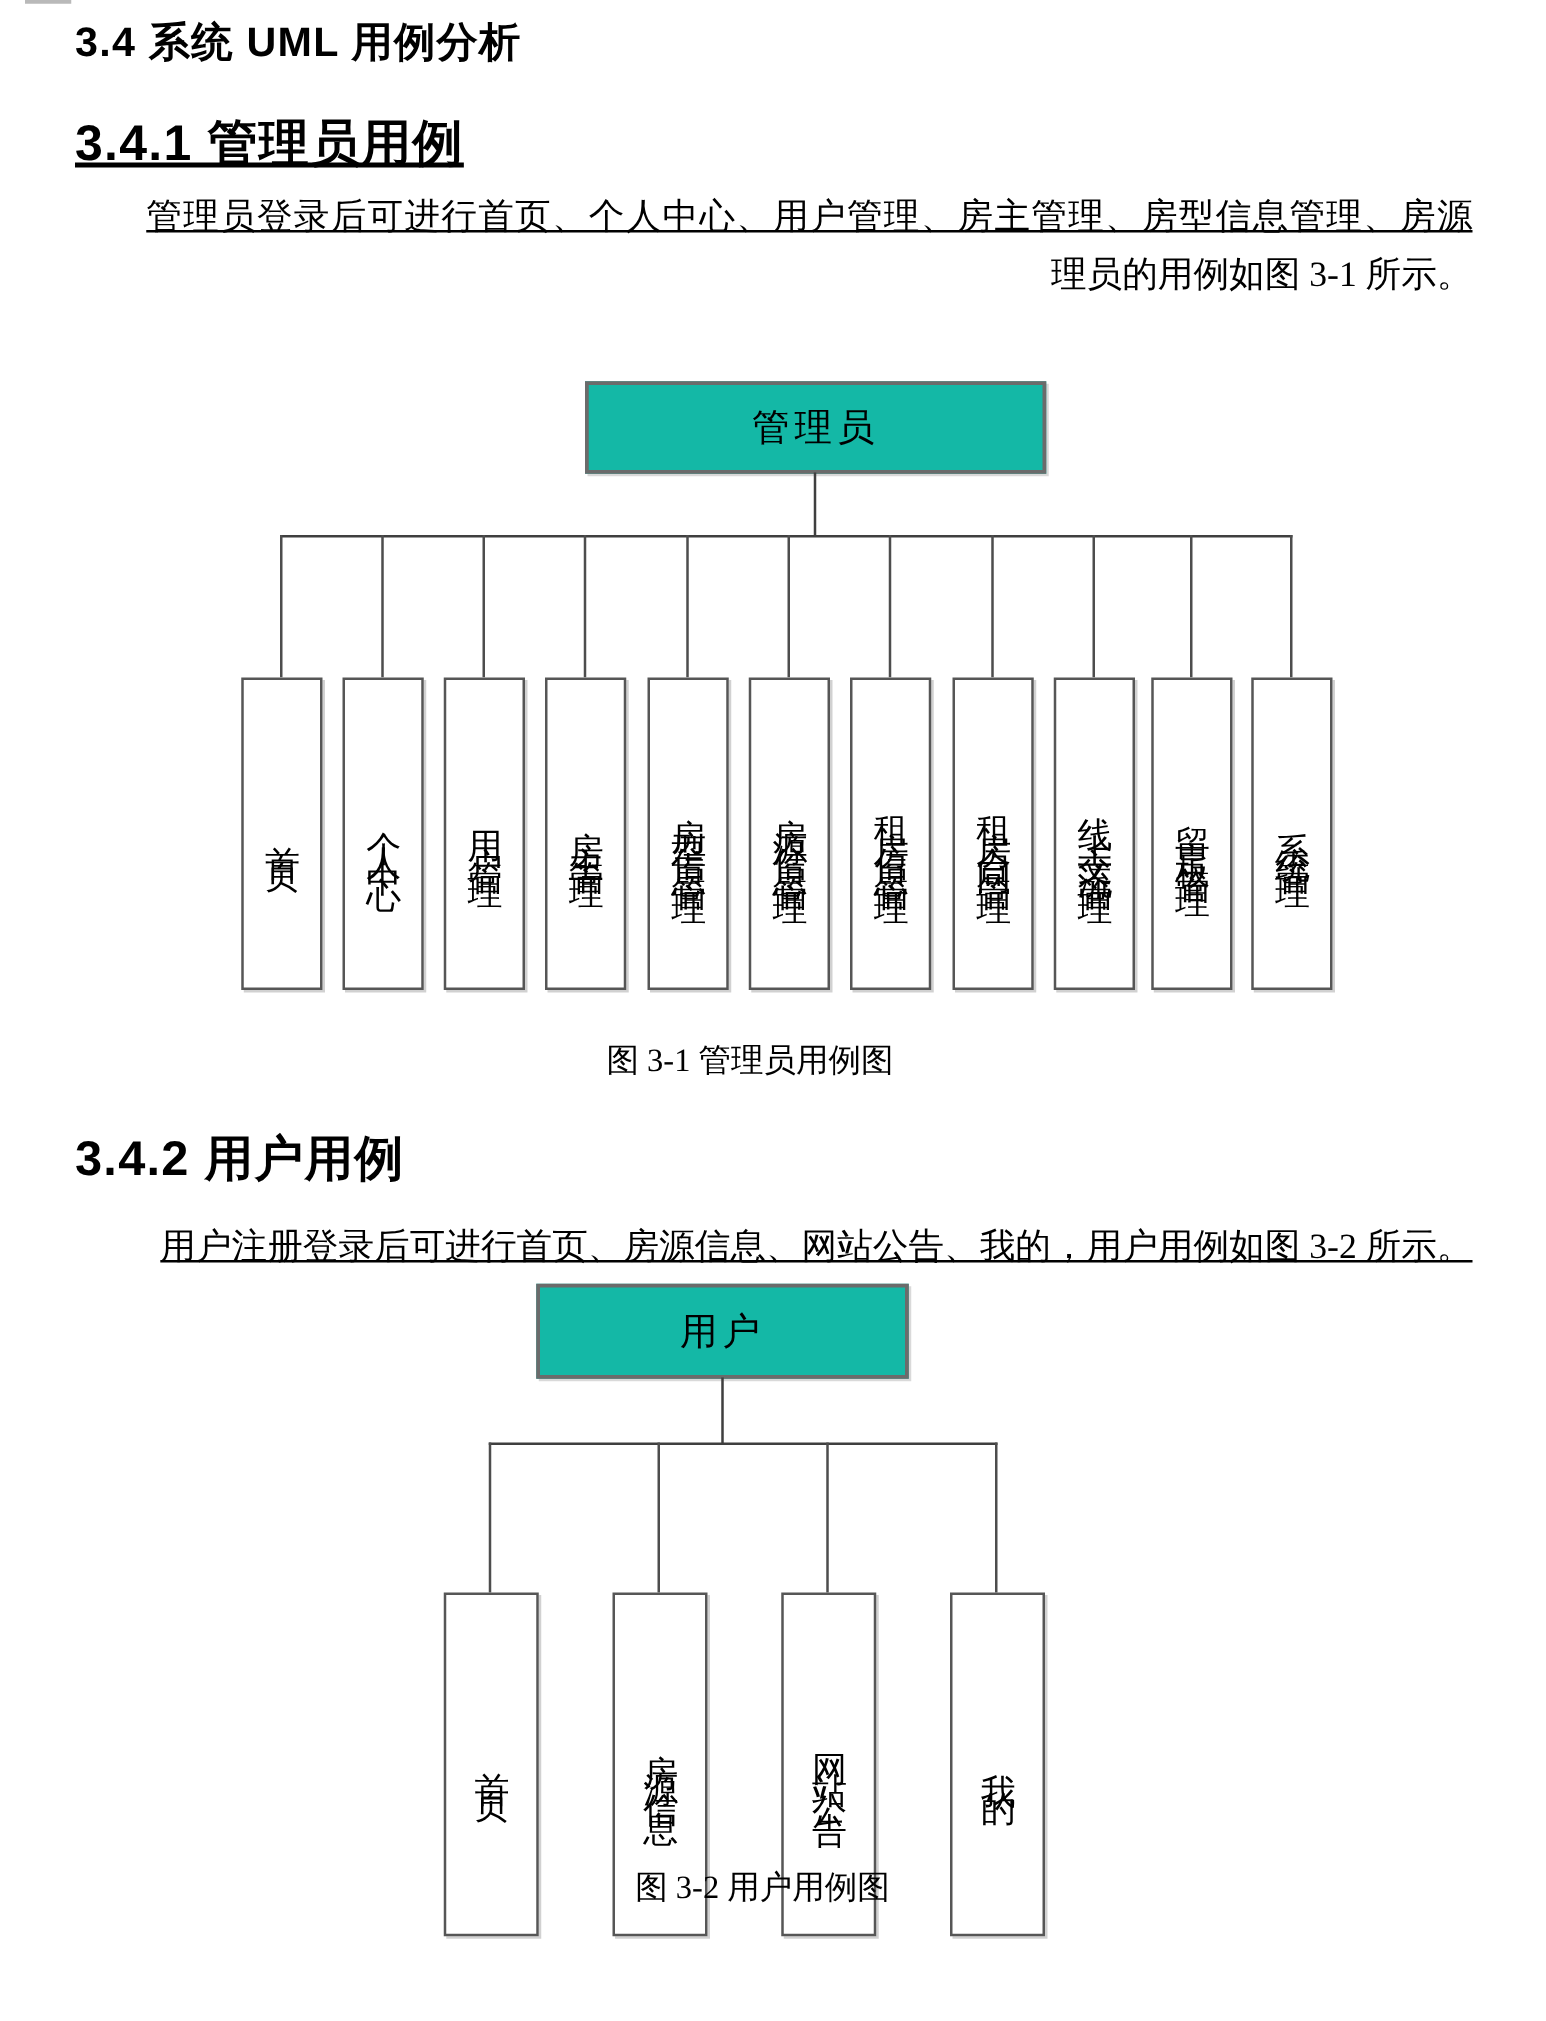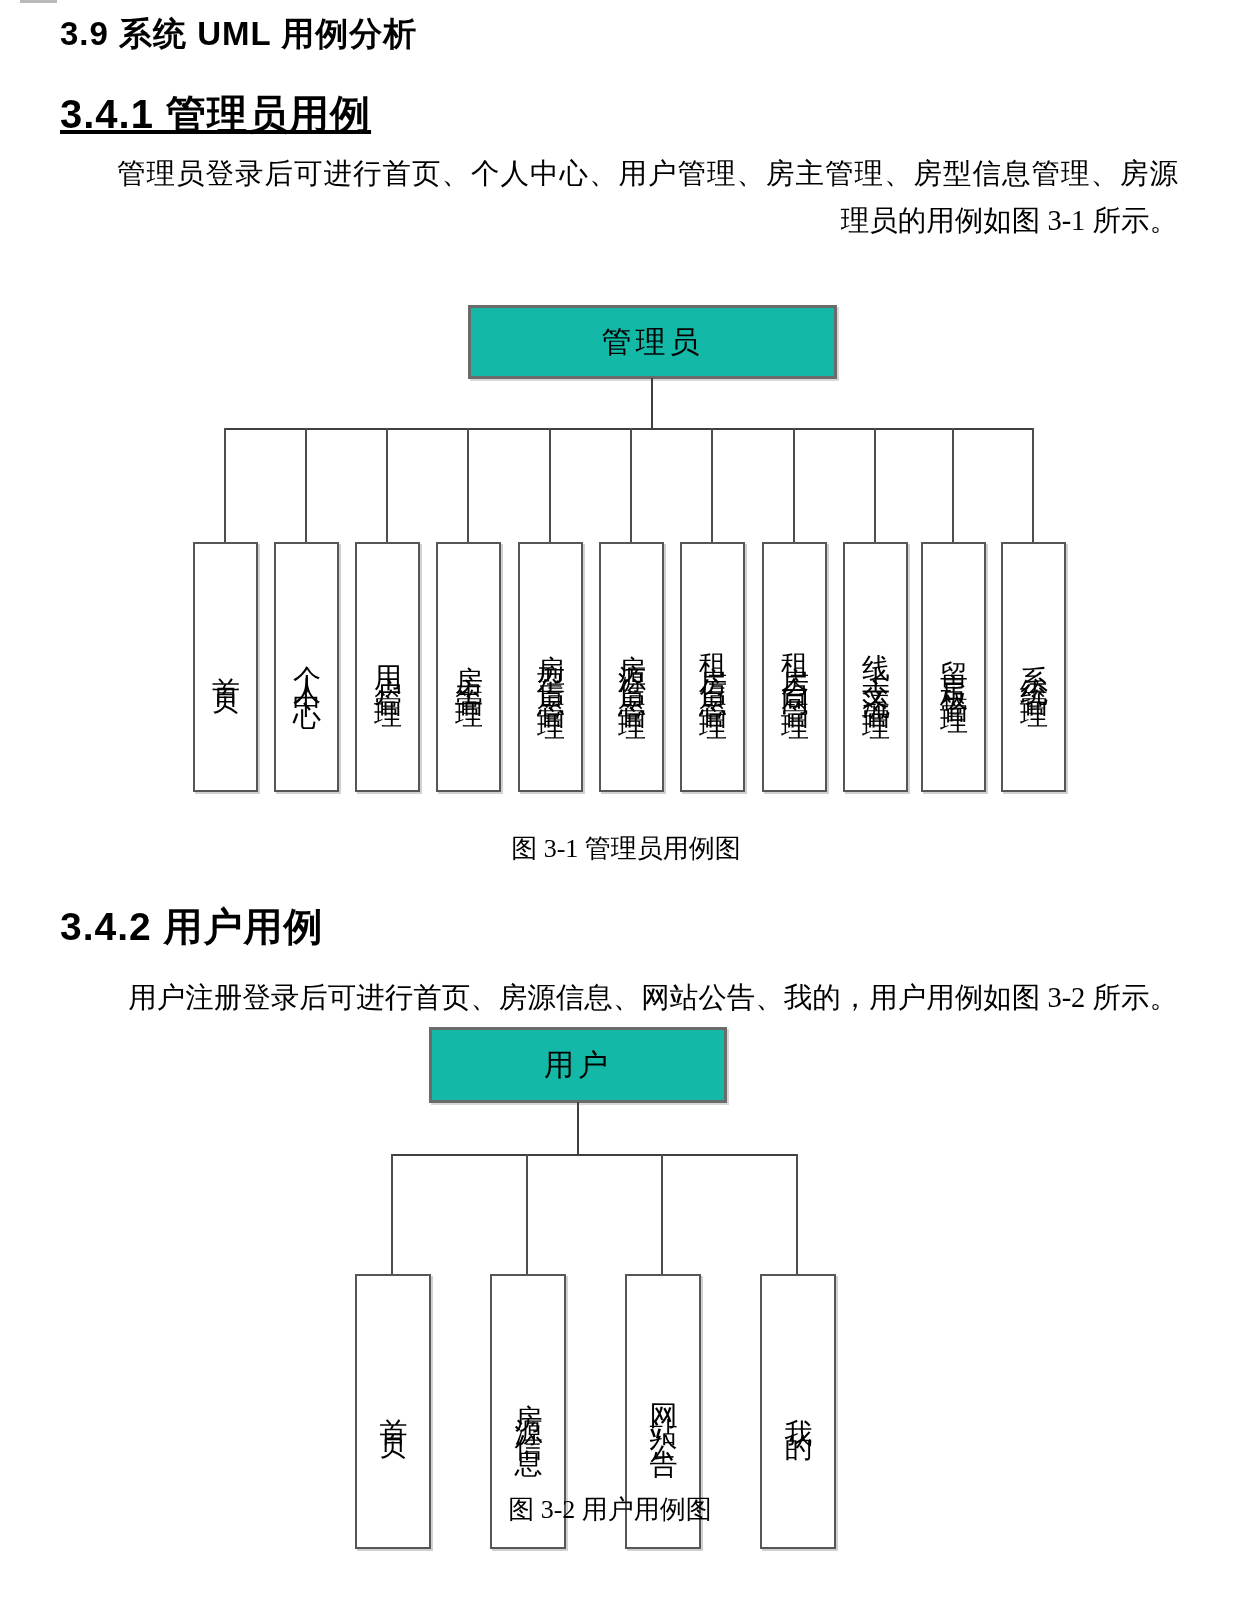--- a/index.html
+++ b/index.html
@@ -25,21 +25,21 @@
   .h-sub1{top:87px;font-size:40px;letter-spacing:1px;text-decoration:underline;}
   .h-sub2{top:900px;font-size:39px;letter-spacing:1px;}
   .para{
     position:absolute;left:60px;width:1118px;
     font-size:28.5px;line-height:47px;color:#000;
   }
   .para-admin{top:150px;}
   .para-user{top:974px;}
   .pline{display:block;text-align:right;}
   .pj{text-align:justify;text-align-last:justify;}
-  .indent{text-indent:57px;}
+  .indent{text-indent:57px;text-decoration:underline;}
   
   .line{position:absolute;background:#3f3f3f;}
   .line.v{width:2px;}
   .line.h{height:2px;}
   .d1{top:428px;height:114px;background:#4d4d4d;}
   .d2{top:1154px;height:121px;background:#4d4d4d;}
   
   .actor-box{
     position:absolute;box-sizing:border-box;background:#14b8a6;
     border:3px solid #6b6b6b;
@@ -63,31 +63,31 @@
     writing-mode:vertical-rl;text-orientation:upright;
     font-family:"Liberation Sans","DejaVu Sans",sans-serif;
     font-size:28px;letter-spacing:0.42em;color:#000;line-height:1;
   }
   .uc2 .vtext{letter-spacing:0.55em;}
   .caption{
     position:absolute;transform:translateX(-50%);
     font-size:26px;color:#000;white-space:nowrap;
     font-family:"Liberation Serif","DejaVu Serif",serif;
   }
-  .cap1{left:600px;top:831px;margin-left:26px;}
+  .cap1{left:600px;top:831px;}
   .cap2{left:610px;top:1492px;text-align:right;}
 </style>
 </head>
 <body>
 
 <div class="page">
 
   <div class="top-artifact"></div>
 
-  <div class="heading h-main">3.9 系统 UML 用例分析</div>
+  <div class="heading h-main">3.4 系统 UML 用例分析</div>
   <div class="heading h-sub1">3.4.1 管理员用例</div>
 
   <div class="para para-admin">
     <span class="pline pj indent">管理员登录后可进行首页、个人中心、用户管理、房主管理、房型信息管理、房源</span>
     <span class="pline">理员的用例如图 3-1 所示。</span>
   </div>
 
   <div>
     <div class="actor-box actor1">
       <span>管理员</span>

